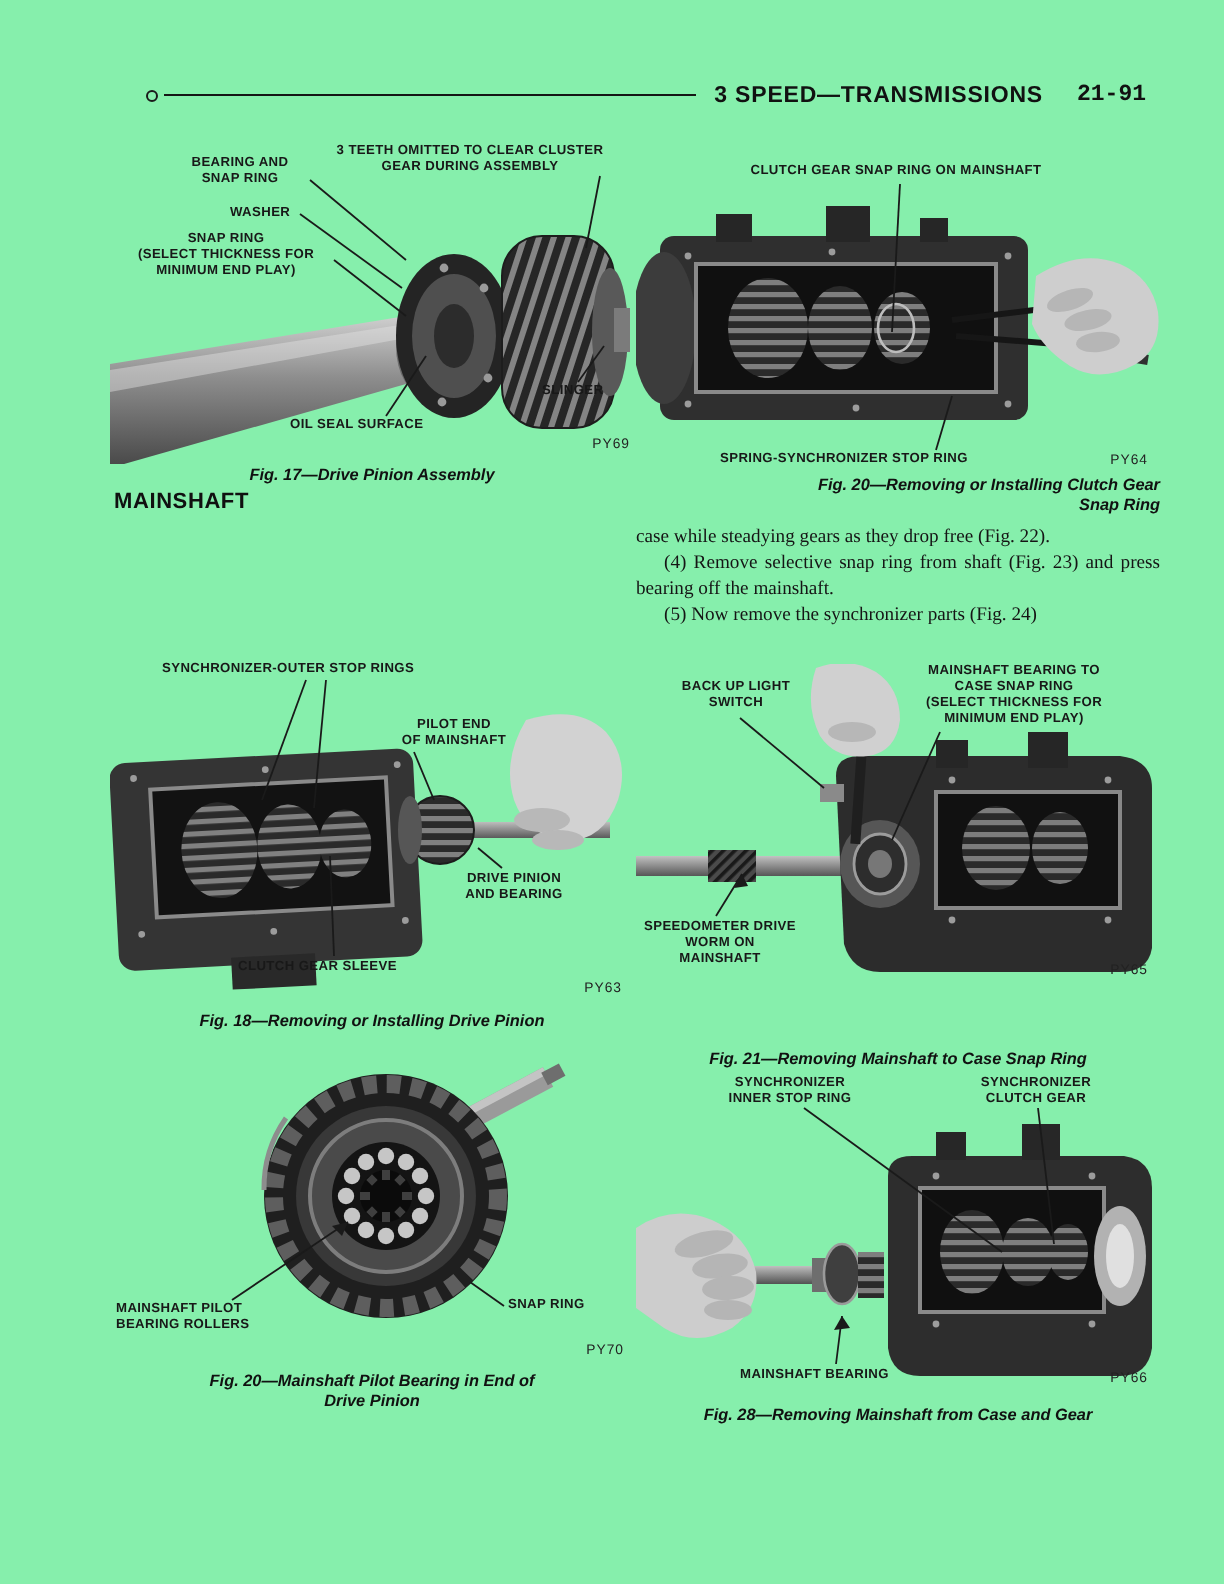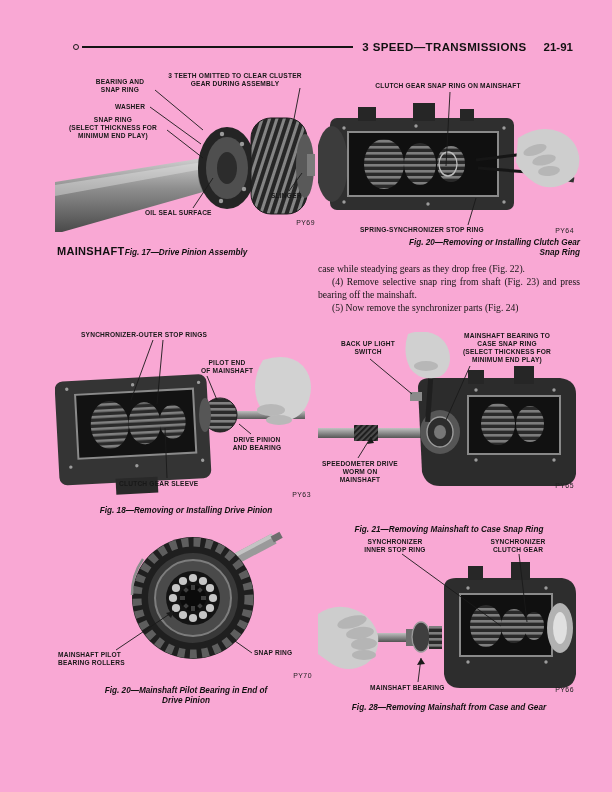--- a/index.html
+++ b/index.html
@@ -1,24 +1,24 @@
 <!DOCTYPE html>
 <html><head>
 <meta charset="utf-8">
 <style>
   * { margin:0; padding:0; box-sizing:border-box; }
   html,body { background:#d9d9d9; }
-  .page { position:relative; width:612px; height:792px; margin:0 auto; background:#f9a8d4;
+  .page { position:relative; width:612px; height:792px; margin:0 auto; background:#86efac;
           font-family:"Liberation Sans",sans-serif; overflow:hidden; }
   
   .hdr { position:absolute; left:73px; top:41px; width:500px; display:flex; align-items:center; }
   .hdr-circle { width:6px; height:6px; border:1.3px solid #1a1a1a; border-radius:50%; flex:0 0 auto; }
   .hdr-line { flex:1 1 auto; height:1.7px; background:#151515; margin:0 9px 0 3px; }
   .hdr-title { font-weight:bold; font-size:11.5px; letter-spacing:.4px; white-space:nowrap; color:#111; }
-  .hdr-page { font-weight:bold; font-size:11.5px; margin-left:17px; color:#111; }
+  .hdr-page { font-weight:bold; font-size:11.5px; margin-left:17px; color:#111;font-family:Liberation Mono, monospace; }
   
   .fig { position:absolute; }
   .fig svg { position:absolute; left:0; top:0; }
   .lbl { position:absolute; font-size:6.6px; font-weight:bold; line-height:8px; letter-spacing:.2px;
          white-space:pre-line; color:#181818; }
   .c { text-align:center; }
   .code { position:absolute; font-size:6.9px; letter-spacing:.5px; color:#222; }
   .caption { position:absolute; font-size:8.2px; font-weight:bold; font-style:italic; text-align:center;
              white-space:pre-line; line-height:10px; color:#111; }
   .heading { position:absolute; font-size:11px; font-weight:bold; letter-spacing:.3px; color:#101010;text-align:right; }
@@ -78,21 +78,21 @@
     <div class="lbl c" style="left:28px;top:6px;width:74px;">BEARING AND
 SNAP RING</div>
     <div class="lbl" style="left:60px;top:31px;">WASHER</div>
     <div class="lbl c" style="left:0;top:44px;width:116px;">SNAP RING
 (SELECT THICKNESS FOR
 MINIMUM END PLAY)</div>
     <div class="lbl" style="left:90px;top:137px;">OIL SEAL SURFACE</div>
     <div class="lbl" style="left:216px;top:120px;">SLINGER</div>
     <div class="code" style="right:2px;top:147px;">PY69</div>
   </div>
-  <div class="caption" style="left:55px;top:248px;width:262px;">Fig. 17—Drive Pinion Assembly</div>
+  <div class="caption" style="left:55px;top:233px;width:262px;">Fig. 17—Drive Pinion Assembly</div>
 
   <div class="heading" style="left:57px;top:245px;">MAINSHAFT</div>
 
   <div class="fig" style="left:318px;top:80px;width:262px;height:156px;">
     <svg width="262" height="156" viewBox="0 0 262 156">
       <defs>
         <pattern id="g20t" width="6" height="6" patternUnits="userSpaceOnUse" patternTransform="rotate(90)">
           <rect width="6" height="6" fill="#2a2a2a"></rect>
             <rect width="2.6" height="6" fill="#7e7e7e"></rect>
         </pattern>

